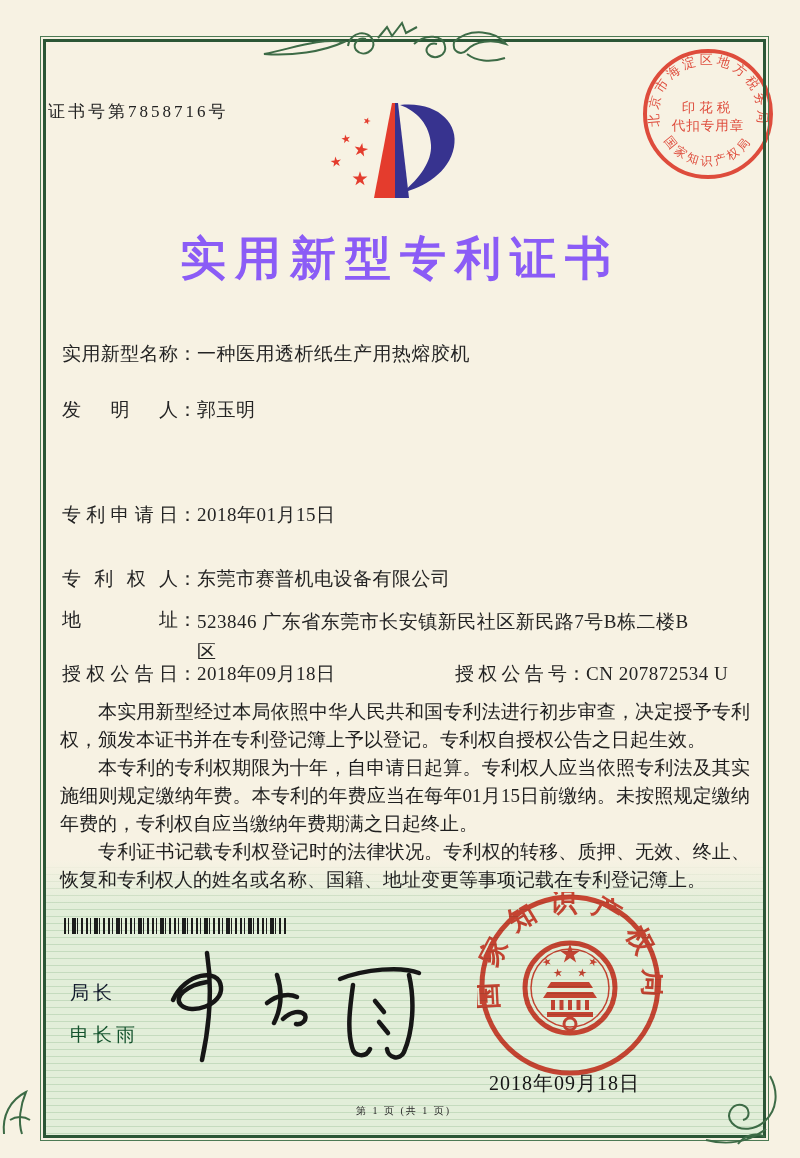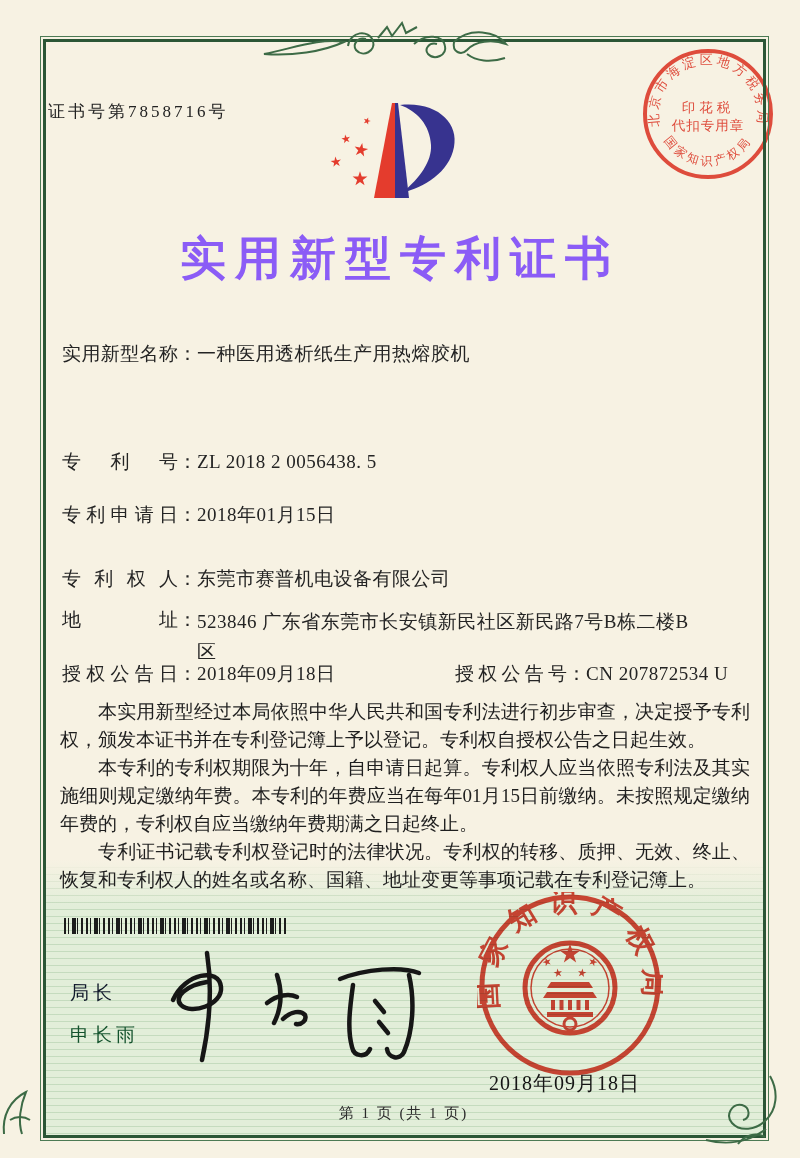--- a/index.html
+++ b/index.html
@@ -45,21 +45,21 @@
   .signer-name{position:absolute;left:70px;top:1022px;font-size:19px;letter-spacing:4px;color:#14532d;}
   .signature{position:absolute;left:155px;top:945px;width:280px;height:125px;}
 
   .seal{position:absolute;left:477px;top:892px;width:186px;height:186px;
         mix-blend-mode:multiply;opacity:.93;}
   .seal-date{position:absolute;left:489px;top:1070px;font-size:20px;letter-spacing:1px;color:#151515;}
 
   .tax-stamp{position:absolute;left:640px;top:46px;width:136px;height:136px;opacity:.9;}
 
   .footer{position:absolute;left:40px;top:1104px;width:727px;text-align:center;
-          font-size:15px;letter-spacing:2px;color:#2a2a2a;}
+          font-size:10px;letter-spacing:2px;color:#2a2a2a;}
 
   .orn-top{position:absolute;left:262px;top:12px;width:248px;height:58px;}
   .orn-br{position:absolute;left:698px;top:1072px;width:84px;height:78px;}
   .orn-bl{position:absolute;left:0px;top:1076px;width:40px;height:60px;}
 </style>
 </head>
 <body>
 
 <div class="page">
 
@@ -83,22 +83,22 @@
       <use href="#star" transform="translate(14,61) scale(0.55) rotate(-8)"></use>
       <use href="#star" transform="translate(38,78) scale(0.78)"></use>
     </g>
   </svg>
 
   <div class="title">实用新型专利证书</div>
 
   <div class="field" style="top:341px">
     <span class="flabel">实用新型名称</span><span>：</span><span class="fvalue">一种医用透析纸生产用热熔胶机</span>
   </div>
-  <div class="field" style="top:449px">
-    <span class="flabel">专利号</span><span>：</span><span class="fvalue">ZL 2018 2 0056438. 5</span>
+  <div class="field" style="top:397px">
+    <span class="flabel">发明人</span><span>：</span><span class="fvalue">郭玉明</span>
   </div>
   <div class="field" style="top:502px">
     <span class="flabel">专利申请日</span><span>：</span><span class="fvalue">2018年01月15日</span>
   </div>
   <div class="field" style="top:566px">
     <span class="flabel">专利权人</span><span>：</span><span class="fvalue">东莞市赛普机电设备有限公司</span>
   </div>
   <div class="field" style="top:607px">
     <span class="flabel">地址</span><span>：</span><span class="fvalue wrap">523846 广东省东莞市长安镇新民社区新民路7号B栋二楼B区</span>
   </div>

